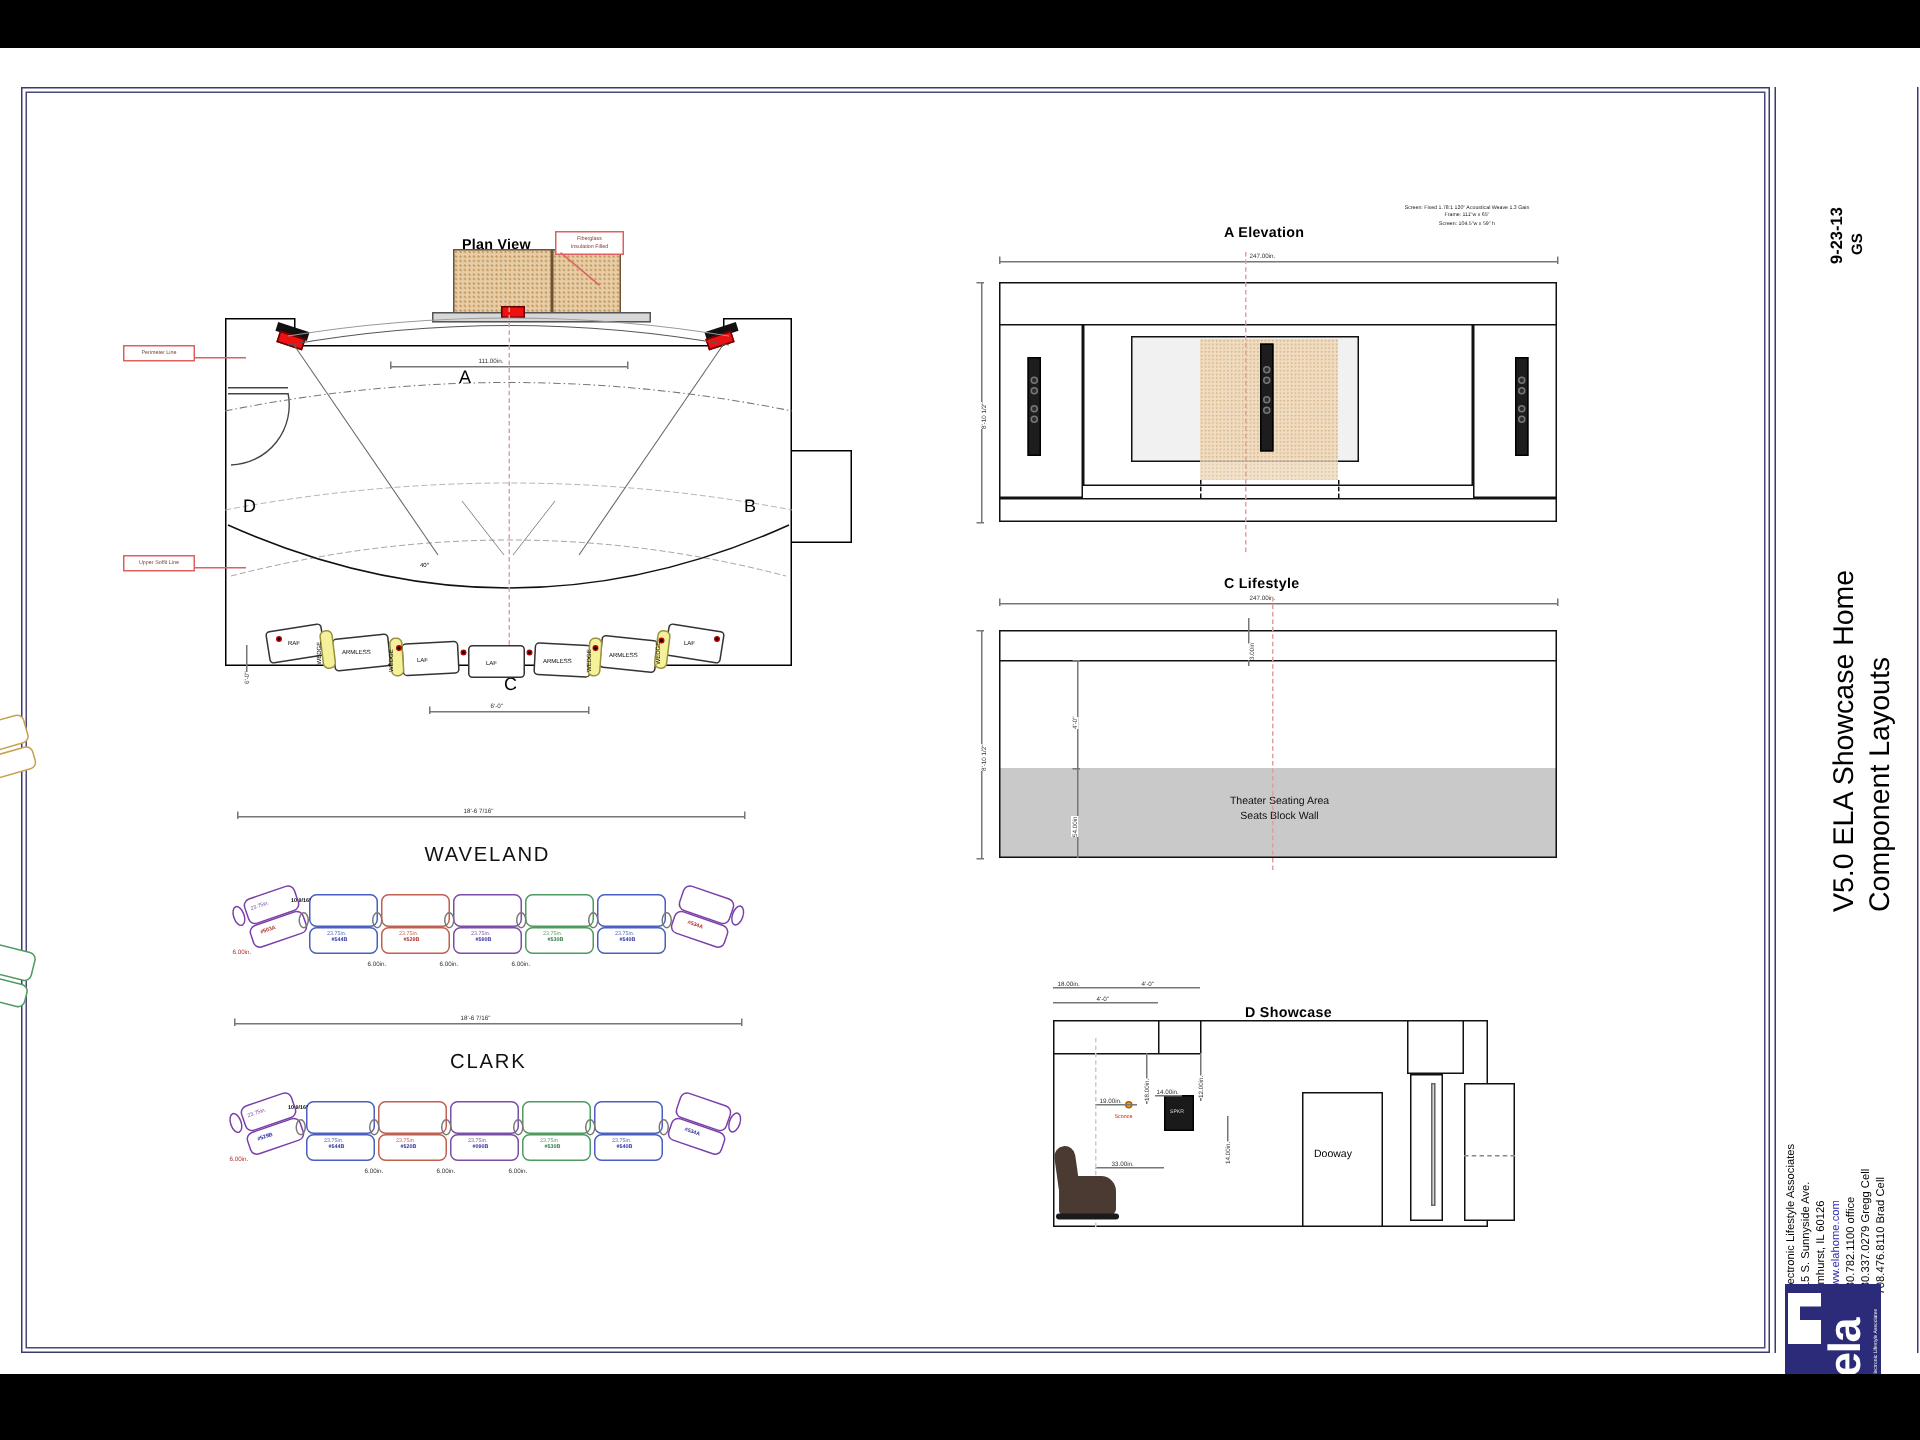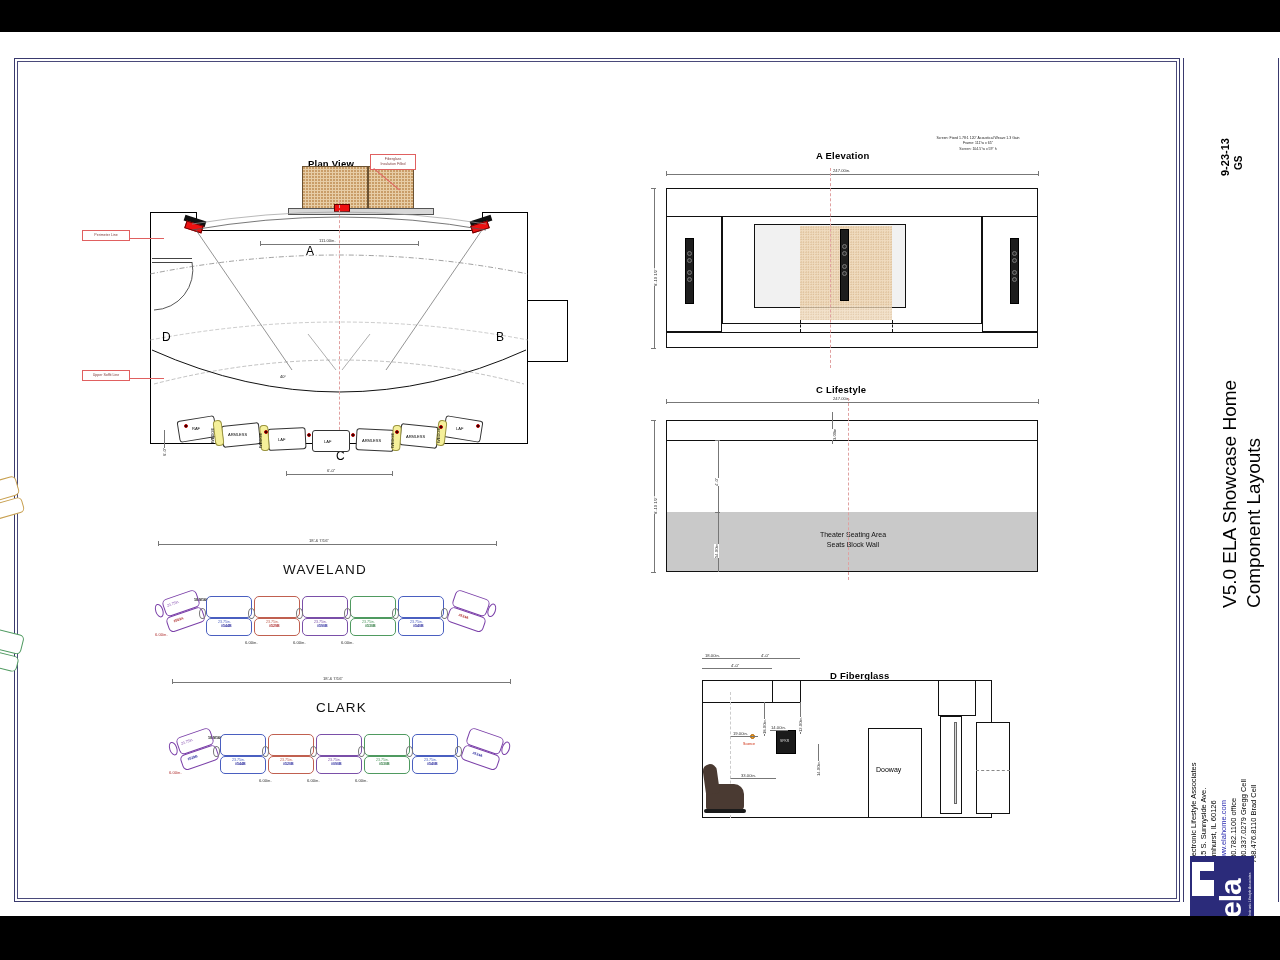--- a/index.html
+++ b/index.html
@@ -419,21 +419,21 @@
       <div style="position:absolute;left:140px;top:158px;width:130px;text-align:center;font-size:7px;line-height:1.45;color:#111;">
         <div>Theater Seating Area</div>
         <div>Seats Block Wall</div>
       </div>
 
       <div class="cl" style="left:200px; top:26px; height:182px;"></div>
     </div>
 
     <div style="position:absolute;left:690px;top:600px;width:360px;height:200px;">
 
-      <span class="lbl t-title" style="left:140px; top:38px;">D Fiberglass</span>
+      <span class="lbl t-title" style="left:140px; top:38px;">D Showcase</span>
 
       <div class="dimline" style="left:12px; top:26px; width:32px;"></div>
       <div class="dimtxt" style="left:14px; top:21px;">18.00in.</div>
       <div class="dimline" style="left:44px; top:26px; width:66px;"></div>
       <div class="dimtxt" style="left:70px; top:21px;">4'-0"</div>
       <div class="dimline" style="left:12px; top:36px; width:70px;"></div>
       <div class="dimtxt" style="left:40px; top:31px;">4'-0"</div>
 
       <div class="elev-outline" style="left:12px; top:48px; width:290px; height:138px;"></div>
       <div style="position:absolute;left:12px;top:70px;width:98px;height:0;border-top:1.4px solid #111;"></div>
@@ -537,21 +537,21 @@
       <div style="position:absolute;left:291px;top:96px;width:7px;height:11px;border:.7px solid #777;border-radius:50%;"></div>
 
       <span class="seatdim" style="left:44px;top:86px;font-weight:bold;">10 9/16°</span>
 
       <div class="dimtxt" style="left:94px; top:128px;">6.00in.</div>
       <div class="dimtxt" style="left:142px; top:128px;">6.00in.</div>
       <div class="dimtxt" style="left:190px; top:128px;">6.00in.</div>
       <div class="dimtxt" style="left:4px; top:120px; color:#b03030;">6.00in.</div>
     </div>
 
-    <div class="row-wrap" style="left:164px; top:618px; width:360px; height:140px;">
+    <div class="row-wrap" style="left:148px; top:618px; width:360px; height:140px;">
 
       <div class="dimline" style="left:8px; top:32px; width:338px;"></div>
       <div class="tick" style="left:8px; top:29px;"></div>
       <div class="tick" style="left:346px; top:29px;"></div>
       <div class="dimtxt" style="left:158px; top:26px;">18'-6 7/16"</div>
 
       <div class="rowtitle" style="left:152px; top:50px;">CLARK</div>
 
       <div style="position:absolute;left:12px;top:82px;width:42px;height:36px;transform:rotate(-19deg);">
         <div class="chair-back" style="left:4px;top:0px;width:36px;height:18px;border:.8px solid #7a3fa8;"></div>

